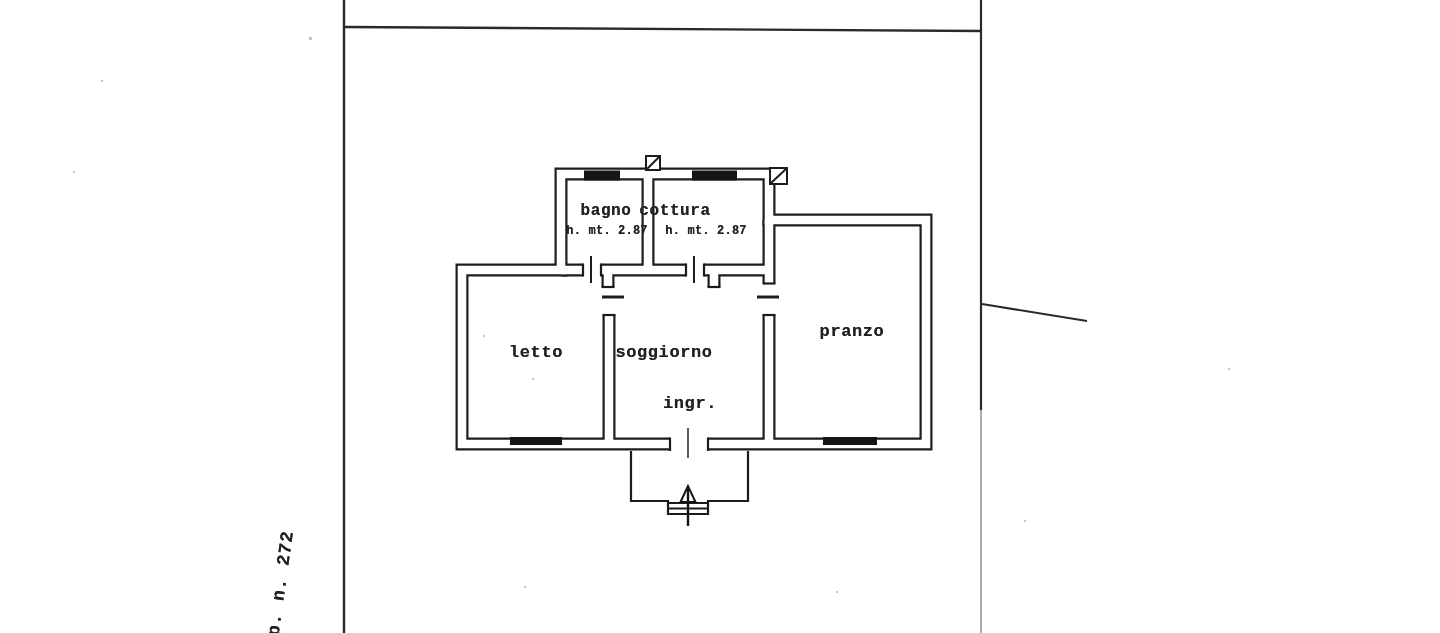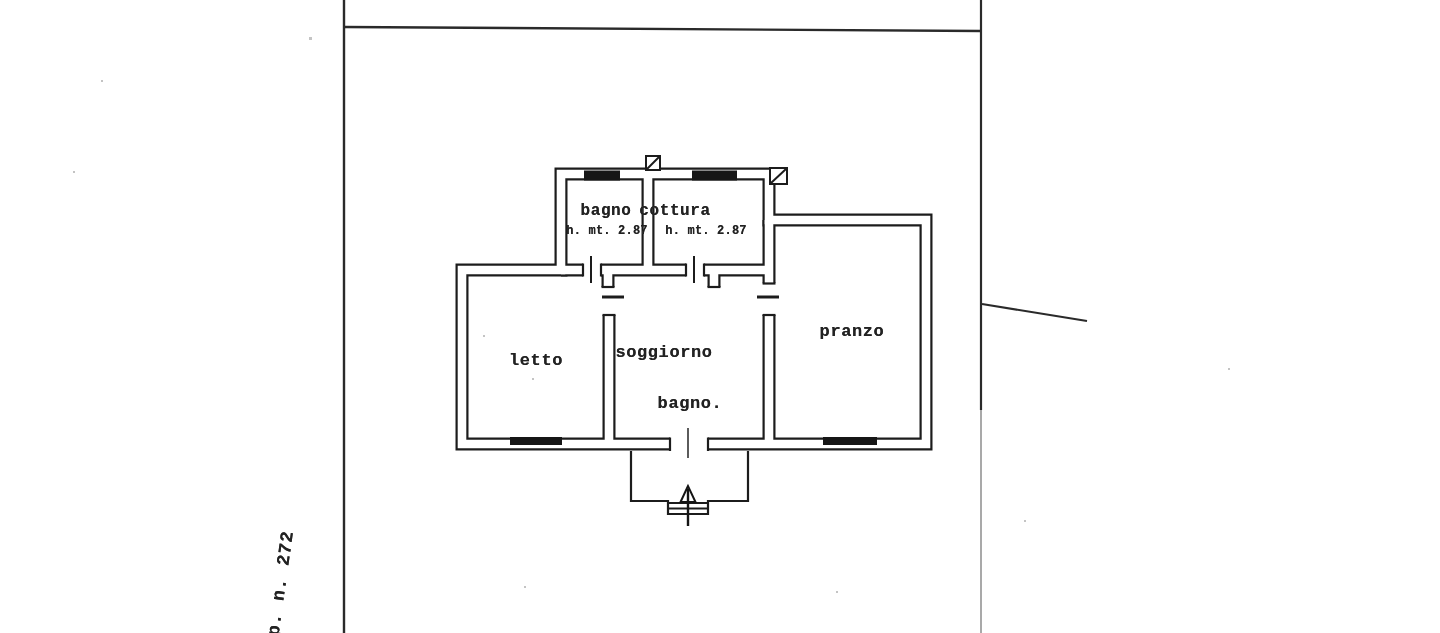--- a/index.html
+++ b/index.html
@@ -136,23 +136,23 @@
       <rect x="524" y="586" width="2" height="2"></rect>
     </g>
   </svg>
 
   <div class="label upper-room-label" style="left:606px;top:211px;">bagno</div>
   <div class="label small-note" style="left:607px;top:231px;">h. mt. 2.87</div>
 
   <div class="label upper-room-label" style="left:675px;top:211px;">cottura</div>
   <div class="label small-note" style="left:706px;top:231px;">h. mt. 2.87</div>
 
-  <div class="label room-label" style="left:536px;top:352px;margin-top:8px;">letto</div>
+  <div class="label room-label" style="left:536px;top:352px;">letto</div>
 
   <div class="label room-label" style="left:664px;top:352px;">soggiorno</div>
 
-  <div class="label room-label" style="left:690px;top:403px;">bagno.</div>
+  <div class="label room-label" style="left:690px;top:403px;">ingr.</div>
 
   <div class="label room-label" style="left:852px;top:331px;">pranzo</div>
 
   <div class="label parcel-label" style="left:280px;top:589px;">pp. n. 272</div>
 
 </div>
 
 </body></html>

